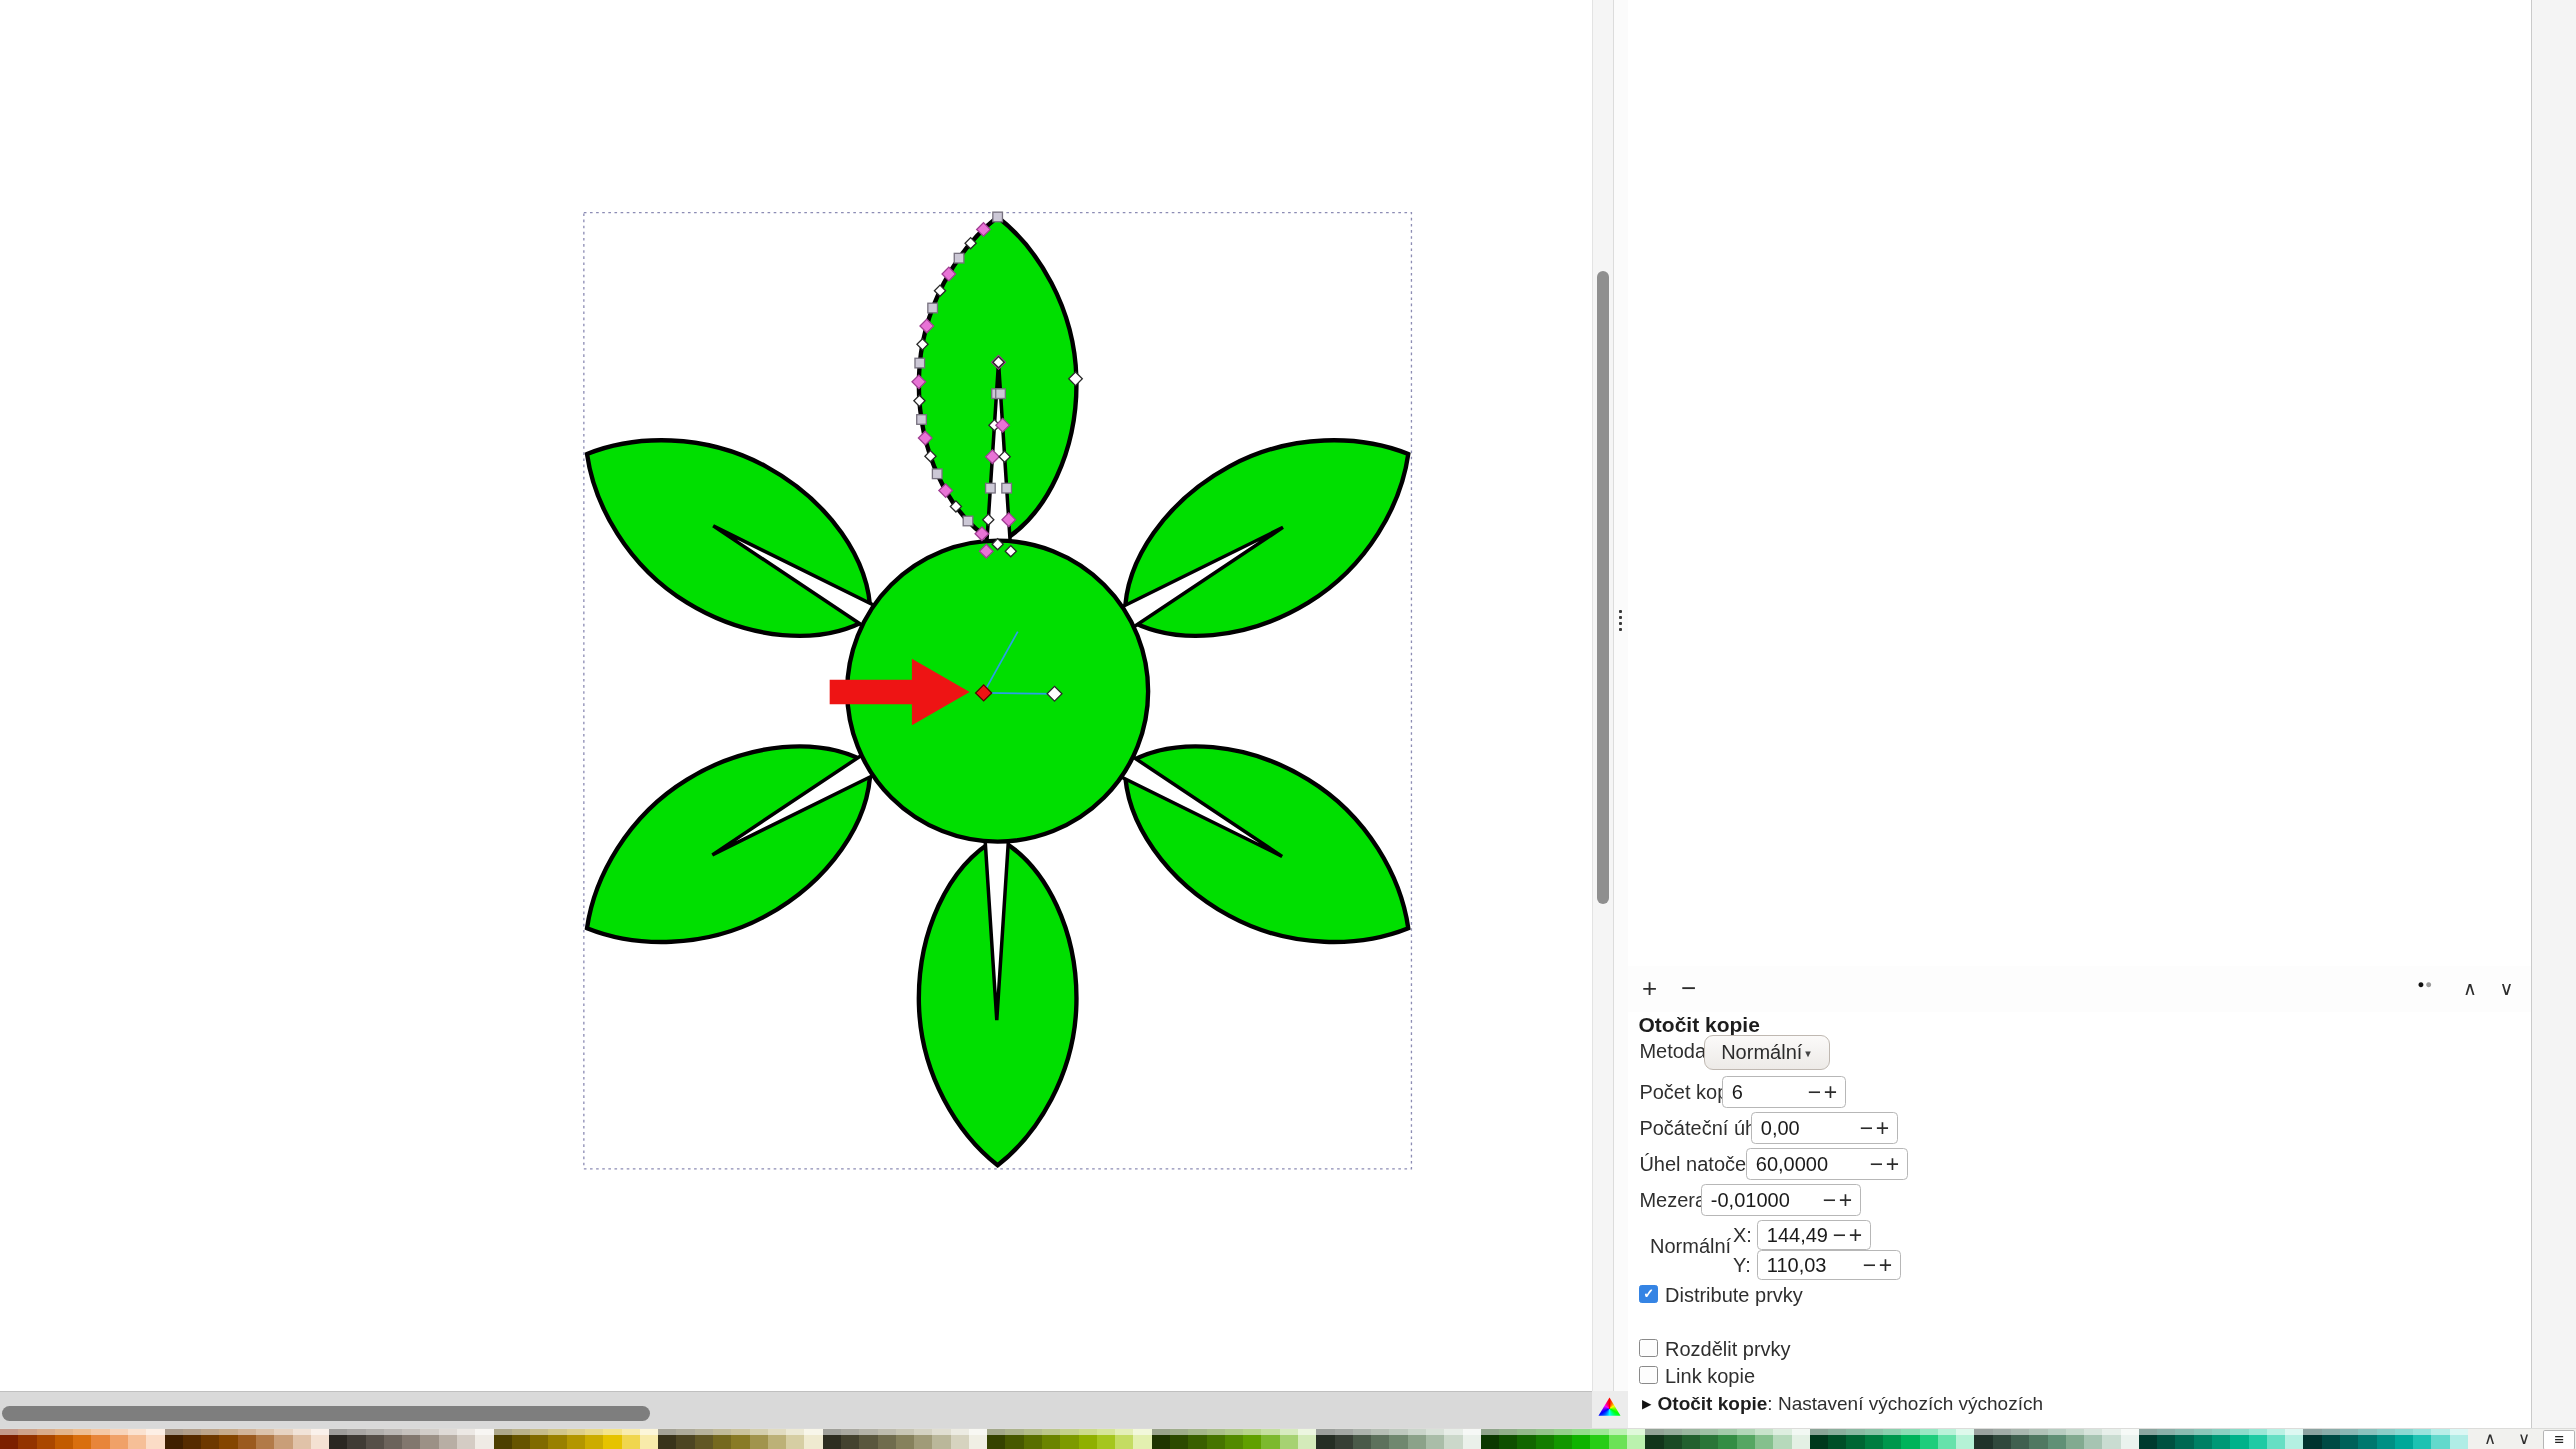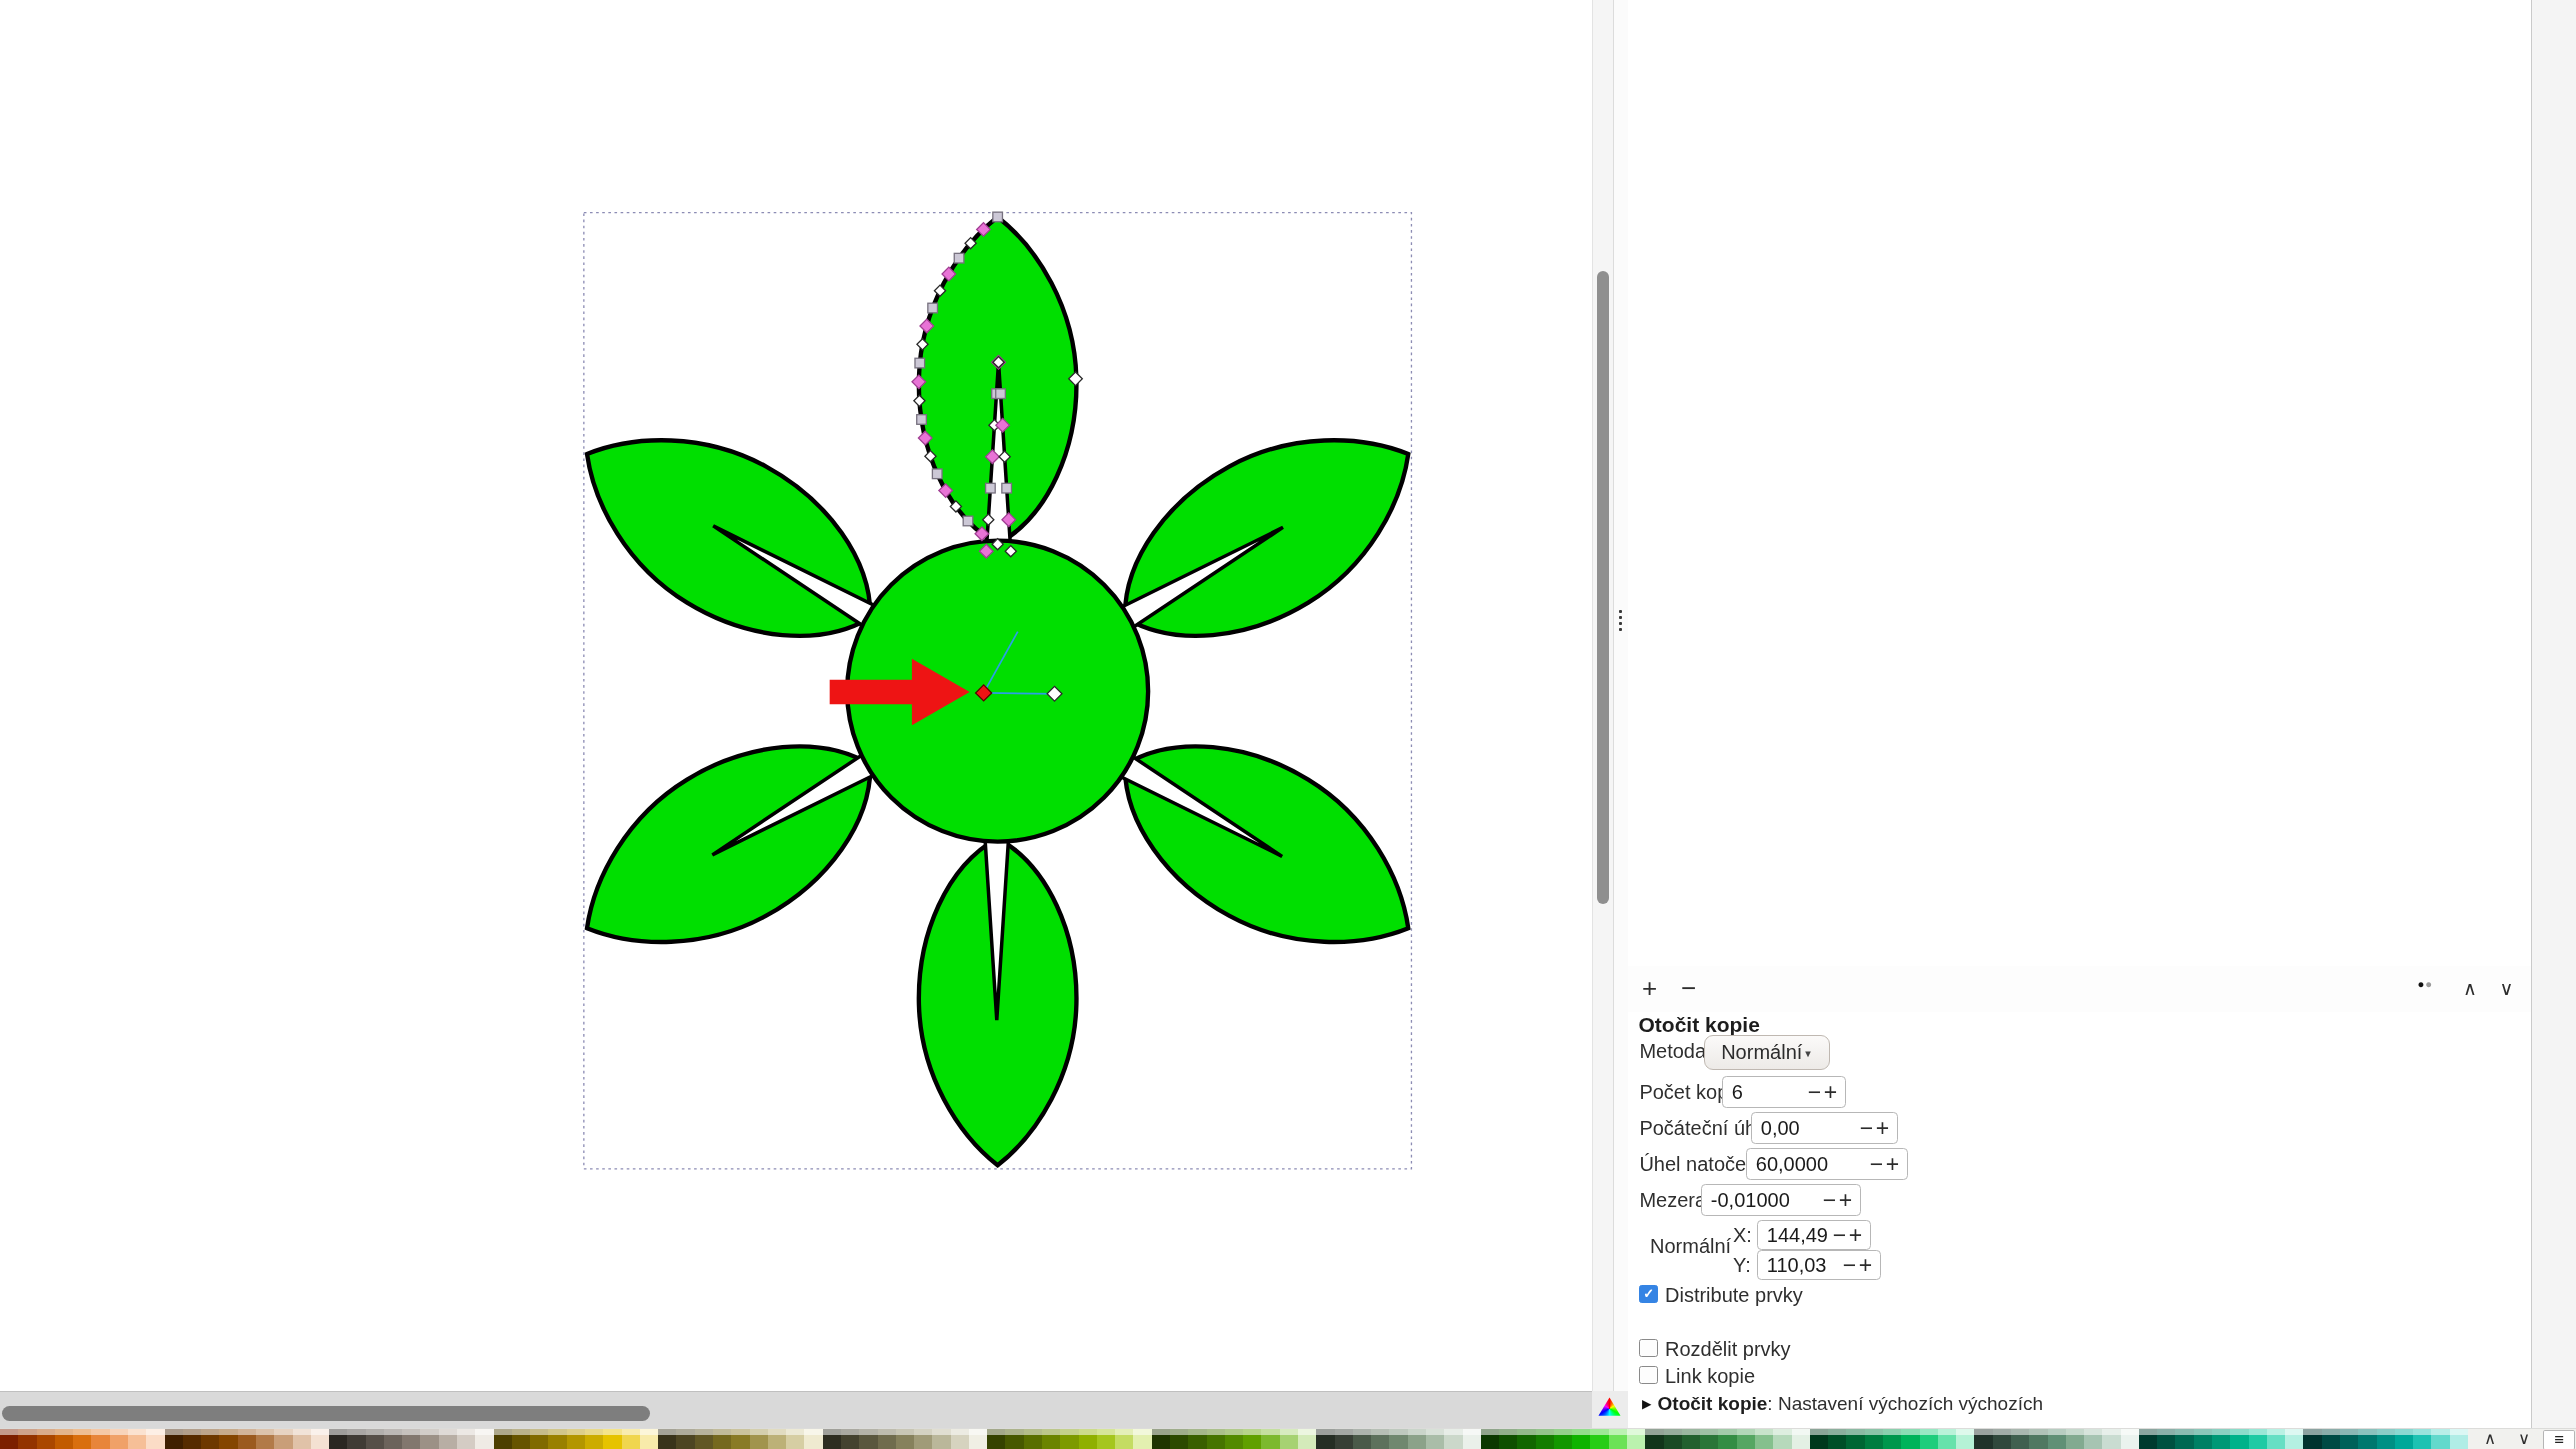--- a/index.html
+++ b/index.html
@@ -249,21 +249,21 @@
     <div class="row" style="top:1220px;height:30px;">
       <span class="axis-lbl" style="left:105px;top:4.4px;">X:</span>
       <span class="spin" style="left:129px;width:114px;height:30px;">
         <span class="val">144,49</span>
         <span class="sgn minus">−</span>
         <span class="sgn plus">+</span>
       </span>
     </div>
     <div class="row" style="top:1250px;height:30px;">
       <span class="axis-lbl" style="left:105px;top:4.4px;">Y:</span>
-      <span class="spin" style="left:129px;width:124px;height:30px;">
+      <span class="spin" style="left:129px;width:144px;height:30px;">
         <span class="val">110,03</span>
         <span class="sgn minus">−</span>
         <span class="sgn plus">+</span>
       </span>
     </div>
 
     <div class="cb-row checked" style="top:1283px;">
       <span class="cb-box">✓</span>
       <span class="cb-lbl">Distribute prvky</span>
     </div>

